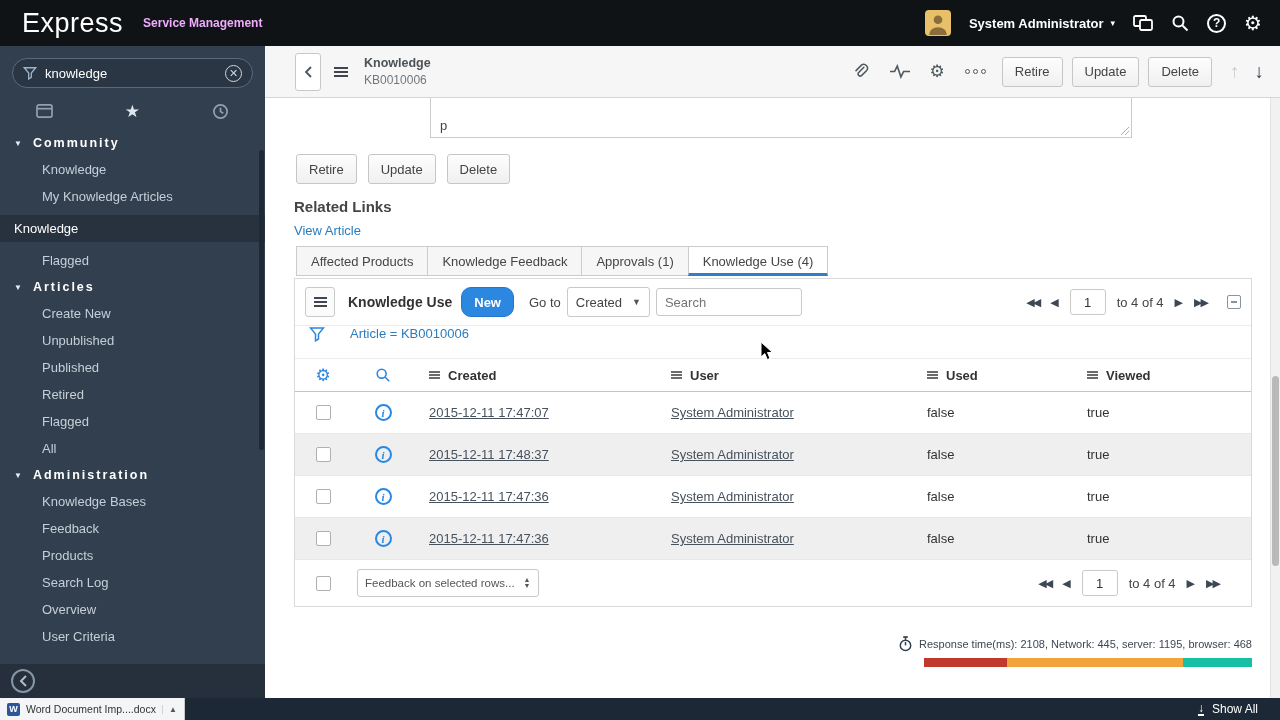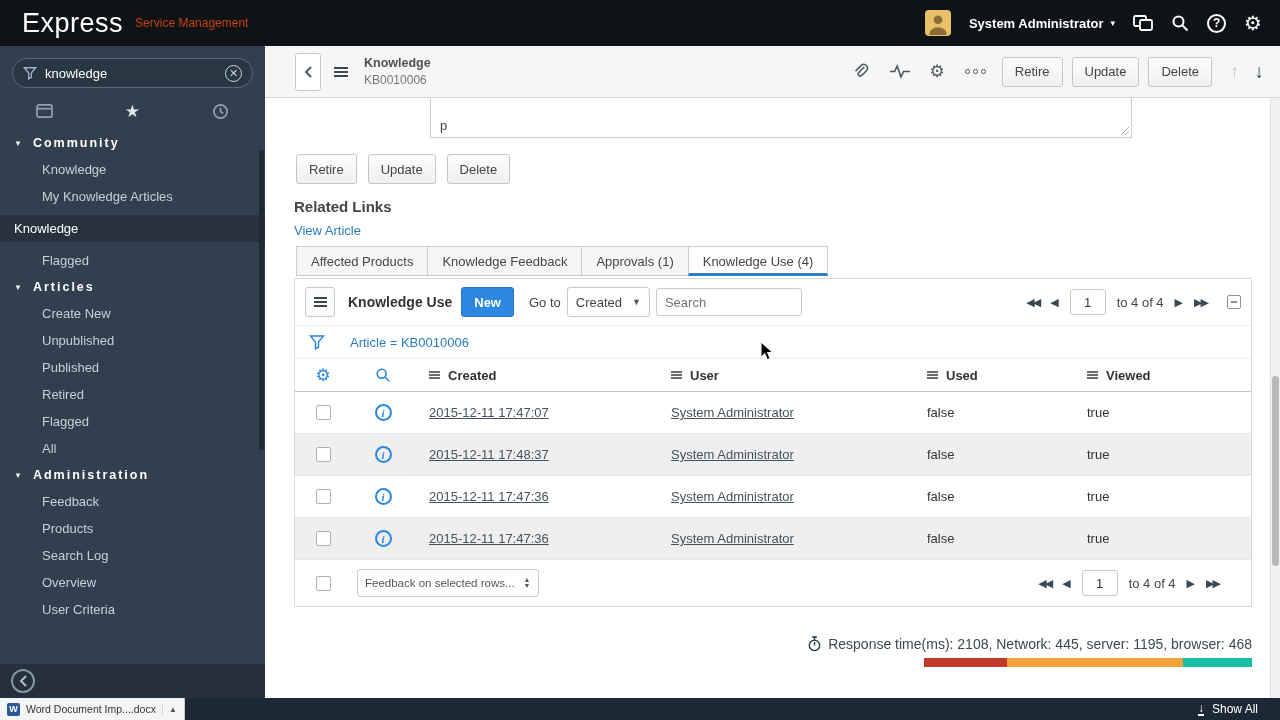--- a/index.html
+++ b/index.html
@@ -4,21 +4,21 @@
 <style>
   *{margin:0;padding:0;box-sizing:border-box}
   body{width:1280px;height:720px;position:relative;overflow:hidden;background:#fff;
        font-family:"Liberation Sans","DejaVu Sans",sans-serif;font-size:13px;color:#333}
   svg{display:block}
 
   
   .topbar{position:absolute;left:0;top:0;width:1280px;height:46px;background:#101316;
           display:flex;align-items:center;z-index:30}
   .logo{font-size:27px;color:#fff;margin-left:22px;font-weight:300;letter-spacing:.5px}
-  .product{color:#c2410c;font-size:12px;font-weight:400;margin-left:12px}
+  .product{color:#f0abfc;font-size:12px;font-weight:700;margin-left:20px}
   .tb-right{margin-left:auto;display:flex;align-items:center;gap:18px;margin-right:18px}
   .avatar{width:26px;height:26px;border-radius:4px;overflow:hidden;cursor:pointer}
   .user{color:#fff;font-size:13px;font-weight:700;display:flex;align-items:center;gap:7px;cursor:pointer}
   .user .chev{font-size:9px}
   .tb-icon{color:#fff;cursor:pointer;display:flex;align-items:center}
   .gear-glyph{font-size:20px;line-height:1}
   .circle-q{width:19px;height:19px;border:2px solid #fff;border-radius:50%;display:flex;
             align-items:center;justify-content:center;font-size:12px;font-weight:700;color:#fff}
 
   
@@ -80,39 +80,39 @@
        border-right:none;cursor:pointer}
   .tab:last-child{border-right:1px solid #ccc}
   .tab.active{background:#fff;border-bottom:3px solid #2f80c9;padding-bottom:3px}
 
   .panel{position:absolute;left:29px;top:180px;width:958px;border:1px solid #d9d9d9;background:#fff}
   .list-toolbar{height:46px;display:flex;align-items:center;padding:0 10px;gap:6px}
   .sq-btn{width:30px;height:30px;border:1px solid #c9c9c9;border-radius:3px;background:#fbfbfb;
           display:flex;align-items:center;justify-content:center;cursor:pointer}
   .sq-btn .bars3{width:13px;box-shadow:0 4px 0 #3f464d,0 8px 0 #3f464d}
   .list-title{font-size:14px;font-weight:700;color:#333;margin-left:7px}
-  .btn-primary{height:30px;padding:0 12px;background:#2b87e0;border:1px solid #2376c9;border-radius:3px;
+  .btn-primary{height:30px;padding:0 12px;background:#2b87e0;border:1px solid #2376c9;border-radius:10px;
                color:#fff;font-size:13px;font-weight:700;display:flex;align-items:center;cursor:pointer;margin-left:3px}
   .goto{font-size:13px;color:#444;margin-left:9px}
   .select{height:30px;border:1px solid #c9c9c9;border-radius:3px;background:#fff;display:flex;
           align-items:center;padding:0 8px;gap:10px;font-size:13px;color:#444;cursor:pointer}
   .caret{font-size:9px;color:#555}
   .search-input{height:28px;width:146px;border:1px solid #c9c9c9;border-radius:3px;padding:0 8px;
                 font-size:13px;color:#333;outline:none}
   .pagination{display:flex;align-items:center;gap:11px;margin-left:auto}
   .pg-arrow{font-size:11px;color:#3c4854;cursor:pointer}
   .pg-arrow.dbl{letter-spacing:-2px}
   .pg-input{width:36px;height:26px;border:1px solid #c9c9c9;border-radius:3px;text-align:center;
             font-size:13px;color:#333;outline:none}
   .pg-range{font-size:13px;color:#444;white-space:nowrap}
   .mini-sq{width:14px;height:14px;border:1px solid #8a949e;border-radius:2px;margin-left:9px;
            position:relative;cursor:pointer}
   .mini-sq::after{content:"";position:absolute;left:3px;right:3px;top:5px;height:2px;background:#8a949e}
 
-  .filter-row{height:34px;display:flex;align-items:center;padding:0 14px;gap:25px;
+  .filter-row{height:34px;display:flex;padding:0 14px;gap:25px;
               border-top:1px solid #ececec;border-bottom:1px solid #ececec}
   .filter-link{font-size:13px;color:#2a7cbf;cursor:pointer;text-decoration:none}
 
   .grid{display:grid;grid-template-columns:56px 64px 242px 256px 160px 1fr}
   .grid-header>div{height:33px;display:flex;align-items:center;border-bottom:1px solid #c4c4c4}
   .hcell{gap:8px;padding-left:14px;font-weight:700;color:#333}
   .hicon{justify-content:center}
   .colbars{display:block;width:11px;height:2px;background:#6b6b6b;
            box-shadow:0 3px 0 #6b6b6b,0 6px 0 #6b6b6b;transform:translateY(-3px)}
   .gear-blue{font-size:17px;color:#2b87e0;line-height:1;cursor:pointer}
@@ -126,21 +126,21 @@
            align-items:center;justify-content:center;cursor:pointer}
   .rowlink{color:#47525c;text-decoration:underline;cursor:pointer}
   .list-footer{height:46px;display:flex;align-items:center;padding:0 10px}
   .actions-select{height:28px;border:1px solid #c9c9c9;border-radius:3px;background:#fff;display:flex;
                   align-items:center;padding:0 7px;gap:9px;font-size:11.5px;color:#555;margin-left:26px;cursor:pointer}
   .spin{display:flex;flex-direction:column;font-size:7px;line-height:6px;color:#555}
   .list-footer .pagination{margin-right:22px}
   .list-footer .checkbox{margin-left:11px}
 
   .resp-line{position:absolute;left:29px;top:538px;width:958px;display:flex;justify-content:flex-end;
-             align-items:center;gap:7px;font-size:14px;color:#3d4752}
+             align-items:center;gap:7px;font-size:11px;color:#3d4752}
   .resp-bar{position:absolute;left:659px;top:560px;width:328px;height:9px;display:flex}
   .resp-bar div{height:100%}
 
   .content-scroll{position:absolute;right:0;top:0;width:10px;height:600px;background:#f1f1f1;
                   border-left:1px solid #e2e2e2}
   .content-thumb{position:absolute;right:1px;top:278px;width:7px;height:190px;background:#b9b9b9;
                  border-radius:4px;cursor:grab}
 
   
   .bottombar{position:absolute;left:0;top:698px;width:1280px;height:22px;background:#1c2836;
@@ -235,20 +235,21 @@
     <div class="nav-item">Create New</div>
     <div class="nav-item">Unpublished</div>
     <div class="nav-item">Published</div>
     <div class="nav-item">Retired</div>
     <div class="nav-item">Flagged</div>
     <div class="nav-item">All</div>
     <div class="nav-header">
       <span class="tri">▼</span>
       <span>Administration</span>
     </div>
+    <div class="nav-item">Knowledge Bases</div>
     <div class="nav-item">Feedback</div>
     <div class="nav-item">Products</div>
     <div class="nav-item">Search Log</div>
     <div class="nav-item">Overview</div>
     <div class="nav-item">User Criteria</div>
   </nav>
   <div class="sb-thumb"></div>
   <div class="sb-footer">
     <button class="collapse-btn">
       <svg viewBox="0 0 8 12" width="8" height="12">

